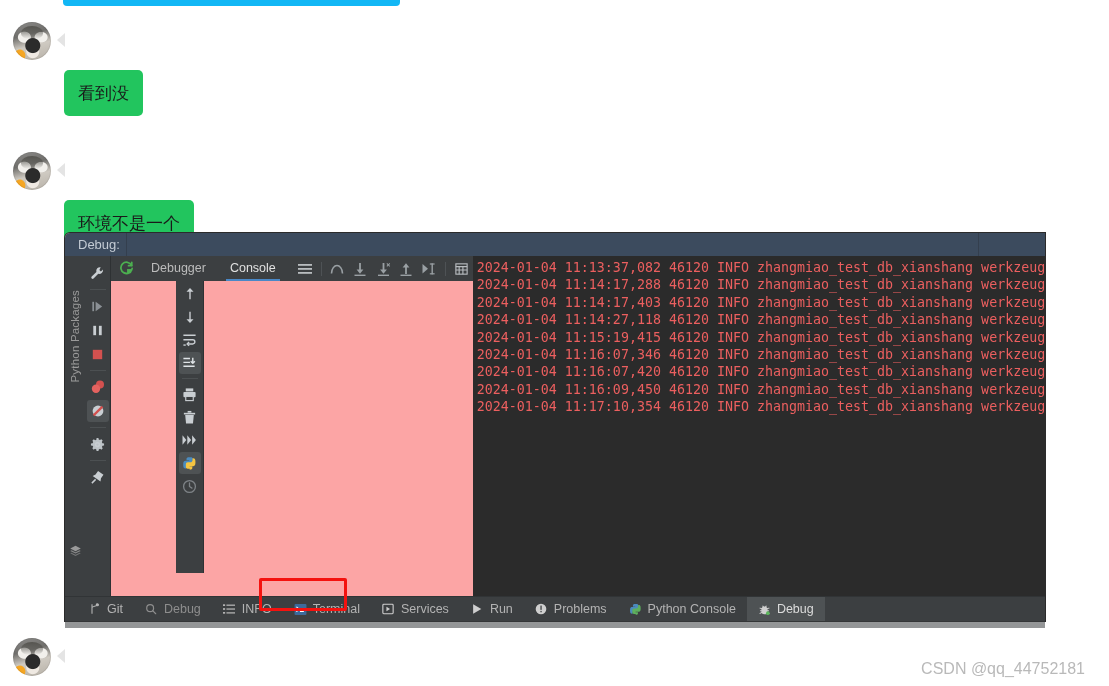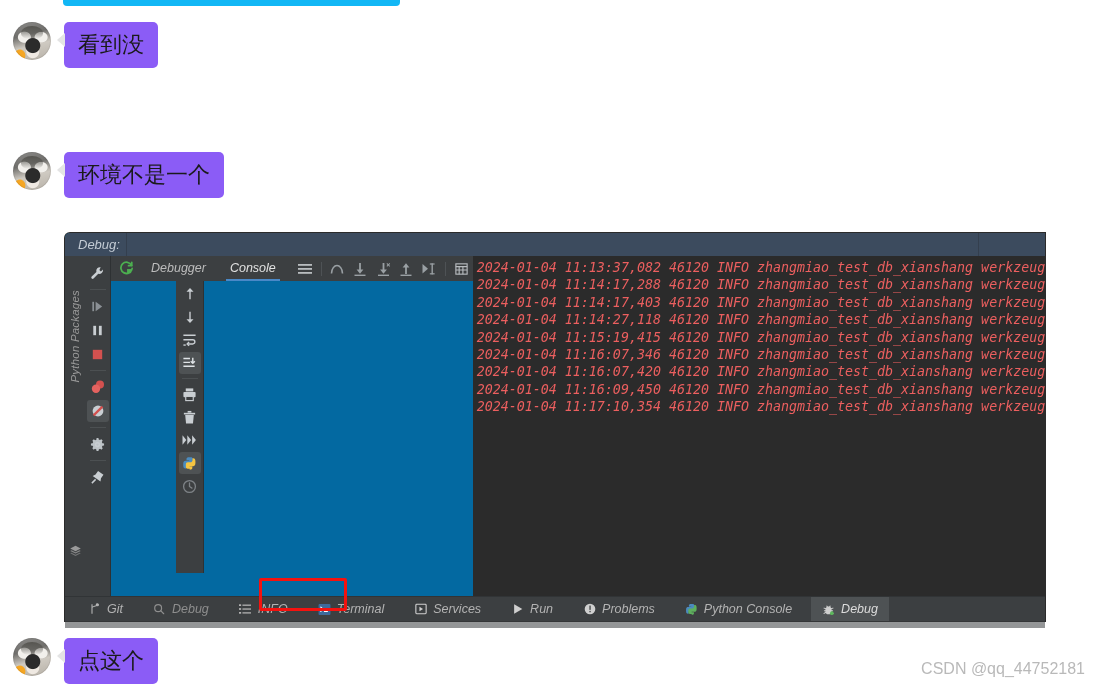--- a/index.html
+++ b/index.html
@@ -31,43 +31,43 @@
     position: relative;
     overflow: hidden;
   }
   .avatar::after {
     content:""; position:absolute; left:8px; top:4px; width:22px; height:13px;
     background: linear-gradient(180deg,#55544f,#38373400);
     border-radius: 50% 50% 40% 40%;
   }
   .bubble-wrap { position: relative; margin-left: 13px; }
   .bubble {
-    background: #8b5cf6; border-radius: 5px;
+    background: #22c55e; border-radius: 5px;
     padding: 10px 14px;
-    font-size: 22px; line-height: 26px; color: #1a1a1a;
+    font-size: 17px; line-height: 26px; color: #1a1a1a;
     font-family: "DejaVu Sans", "Liberation Sans", sans-serif;
     white-space: nowrap;
+    margin-top: 48px;
   }
   .bubble::before {
     content: ""; position: absolute; left: -7px; top: 11px;
     border-top: 7px solid transparent;
     border-bottom: 7px solid transparent;
     border-right: 8px solid #e4e4e4;
   }
 
   
   #ide {
     position: absolute; left: 65px; top: 233px;
     width: 980px; height: 388px;
-    background: #0369a1;
+    background: #fca5a5;
     border-radius: 5px 0 0 0;
     overflow: hidden;
     font-family: "Liberation Sans", "DejaVu Sans", sans-serif;
     box-shadow: 0 0 0 1px #2b2b2b;
-    font-style: italic;
   }
   .ide-titlebar {
     position: relative; height: 23px; background: #3c4b5e;
     display: flex; align-items: center;
   }
   .ide-titlebar .tl-label {
     color: #c3cbd4; font-size: 13px; padding: 0 6px 0 13px;
   }
   .ide-tab {
     position: relative; display: flex; align-items: center; gap: 5px;
@@ -143,21 +143,21 @@
   }
   .log-line {
     font-family: "DejaVu Sans Mono", "Liberation Mono", monospace;
     font-size: 13.3px; line-height: 17.4px;
     color: #ec5f5f; white-space: pre; letter-spacing: 0px;
   }
 
   
   .ide-tabbar {
     height: 25px; background: #3c3f41; display: flex; align-items: center;
-    padding-left: 12px; gap: 8px; position: relative;
+    padding-left: 12px; gap: 0; position: relative;
     border-top: 1px solid #313436;
   }
   .bt {
     display: flex; align-items: center; gap: 6px;
     padding: 4px 11px; height: 25px;
     font-size: 12.5px; color: #b3b3b3;
     position: relative;
   }
   .bt.muted { color: #8e8e8e; }
   .bt.active { background: #4e5254; color: #dcdcdc; }

